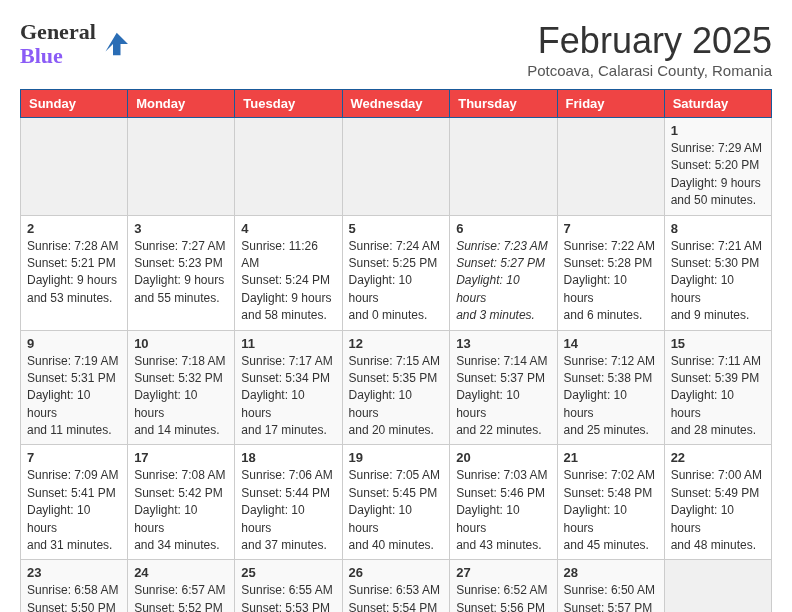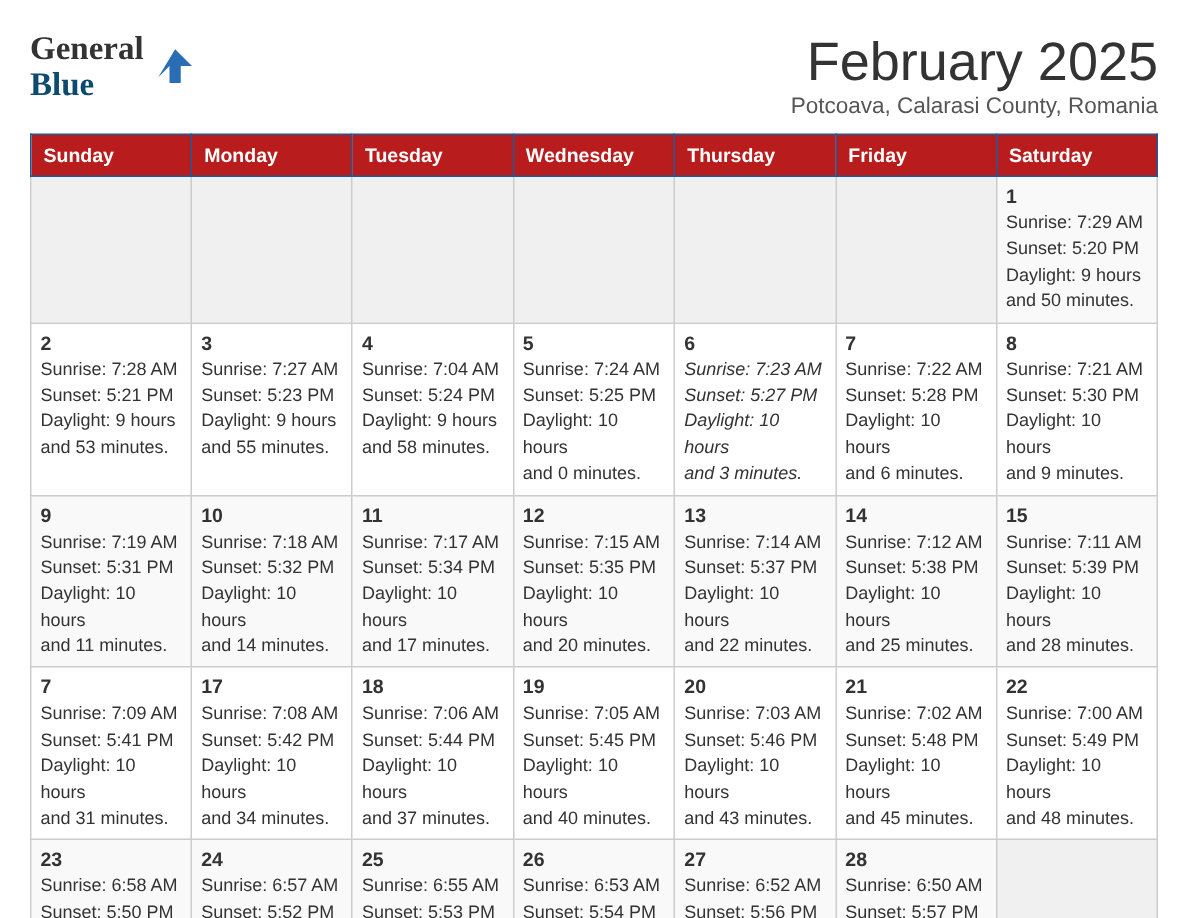--- a/index.html
+++ b/index.html
@@ -19,21 +19,21 @@
     .logo {
       display: flex;
       align-items: center;
     }
     .logo-text {
       font-size: 22px;
       font-weight: bold;
       line-height: 1.1;
     }
     .logo-general { color: #333; }
-    .logo-blue { color: #0c4a6e; }
+    .logo-blue { color: #8b5cf6; }
     .logo-icon {
       width: 30px;
       height: 30px;
       margin-left: 2px;
     }
     .title-block {
       text-align: right;
     }
     .month-title {
       font-size: 36px;
@@ -43,21 +43,21 @@
     .subtitle {
       font-size: 15px;
       color: #555;
     }
     .calendar {
       width: 100%;
       border-collapse: collapse;
       border: 1px solid #ccc;
     }
     .calendar th {
-      background-color: #b91c1c;
+      background-color: #ef4444;
       color: #fff;
       text-align: left;
       padding: 6px 8px;
       font-size: 13px;
       border: 1px solid #1a5a9a;
     }
     .calendar td {
       vertical-align: top;
       padding: 5px 6px;
       border: 1px solid #ccc;
@@ -149,21 +149,21 @@
         </td>
         <td>
           <span class="day-num">3</span>
           <div class="day-info" style="white-space: pre-line;">Sunrise: 7:27 AM
 Sunset: 5:23 PM
 Daylight: 9 hours
 and 55 minutes.</div>
         </td>
         <td>
           <span class="day-num">4</span>
-          <div class="day-info" style="white-space: pre-line;">Sunrise: 7:04 AM
+          <div class="day-info" style="white-space: pre-line;">Sunrise: 11:26 AM
 Sunset: 5:24 PM
 Daylight: 9 hours
 and 58 minutes.</div>
         </td>
         <td>
           <span class="day-num">5</span>
           <div class="day-info" style="white-space: pre-line;">Sunrise: 7:24 AM
 Sunset: 5:25 PM
 Daylight: 10 hours
 and 0 minutes.</div>

